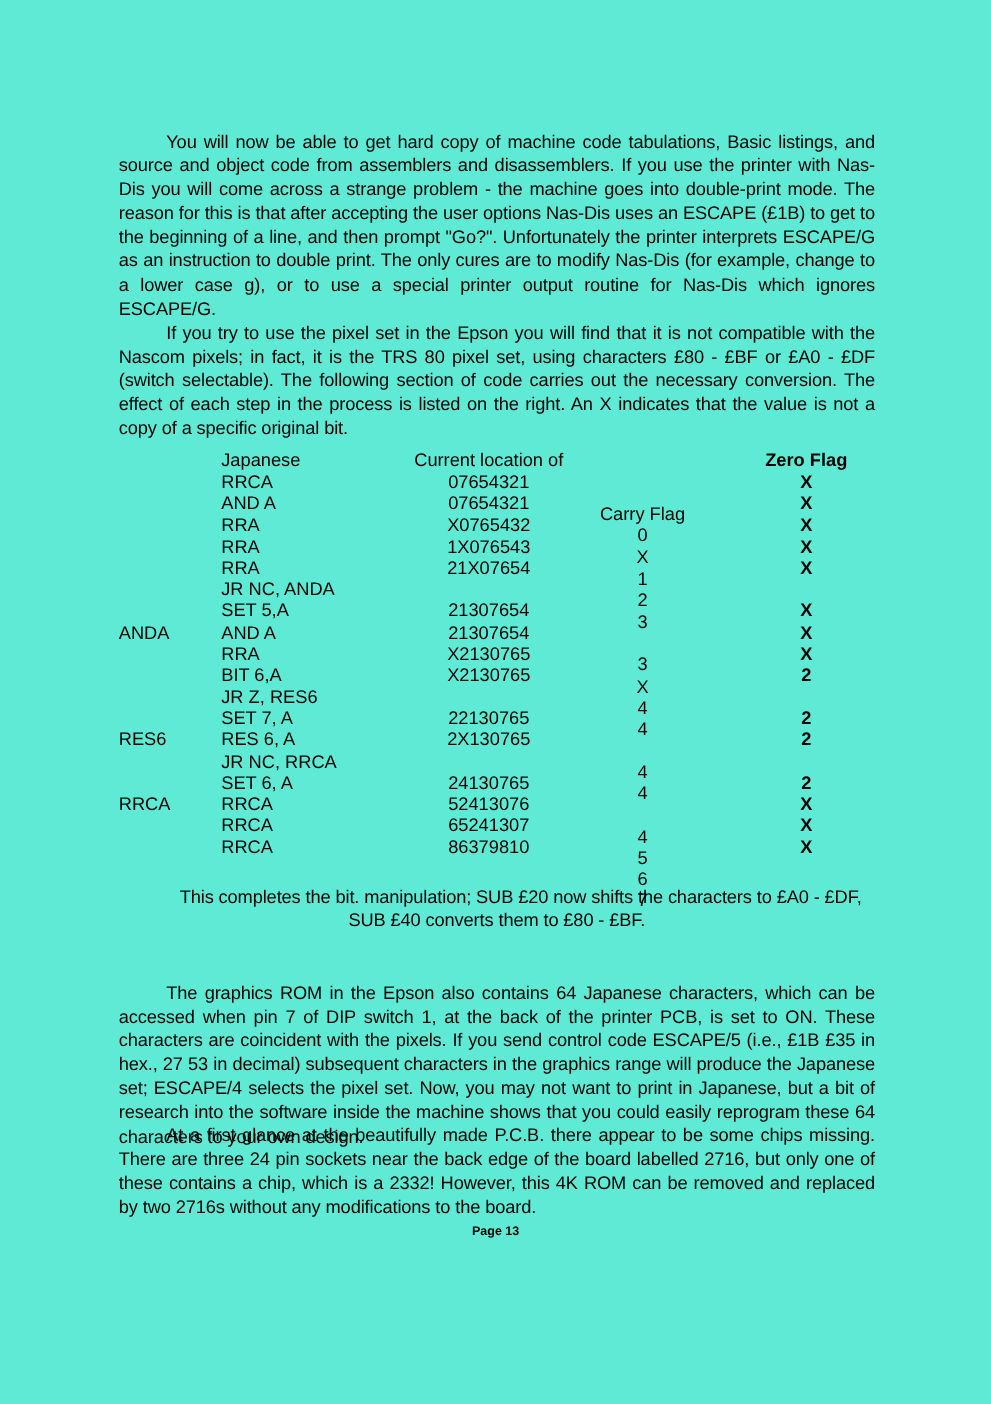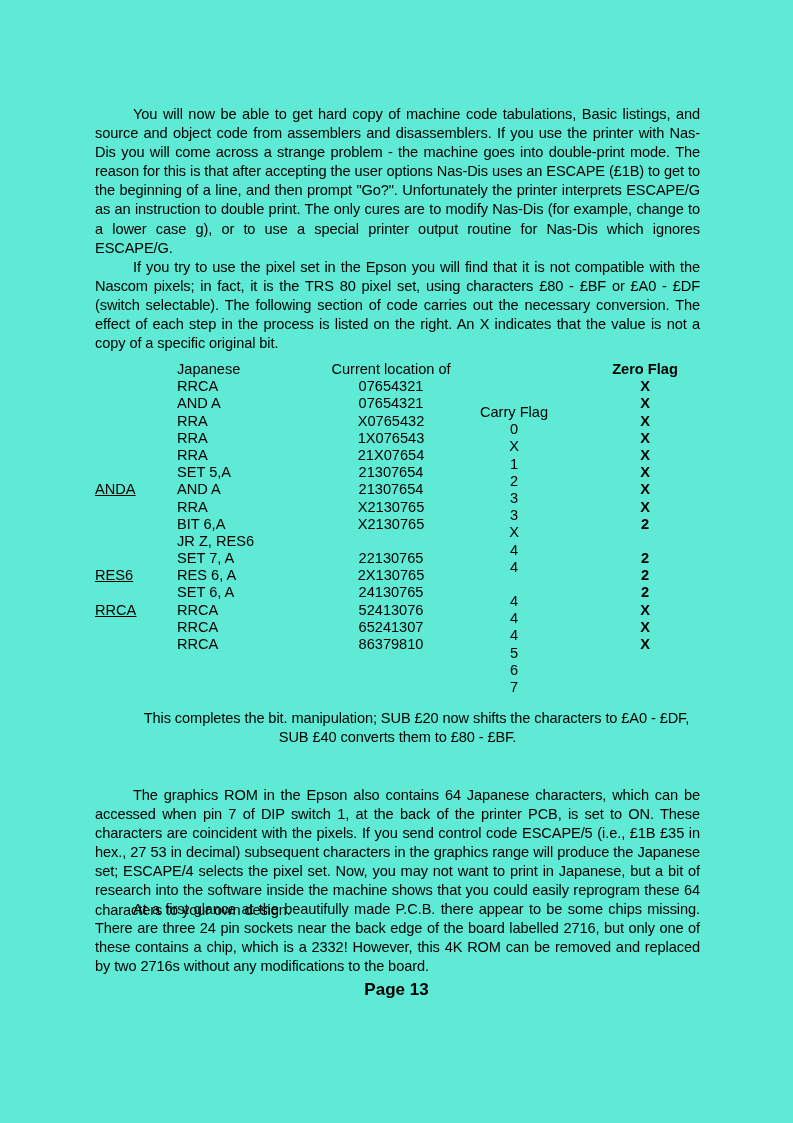--- a/index.html
+++ b/index.html
@@ -46,21 +46,20 @@
     display: block;
     position: relative;
     height: 17.2px;
     white-space: nowrap;
   }
   .trow.hdr { height: 17.2px; }
   .c-label {
     position: absolute;
     left: 0px;
     top: 0;
-    text-decoration: underline;
   }
   .c-op {
     position: absolute;
     left: 82px;
     top: 0;
   }
   .c-bits {
     position: absolute;
     left: 216px;
     width: 160px;
@@ -86,21 +85,21 @@
 
   
   .pblock { position: absolute; left: 95px; width: 605px; }
 
   .page-number {
     position: absolute;
     left: 0;
     width: 793px;
     top: 980px;
     text-align: center;
-    font-size: 17px;
+    font-size: 10px;
     font-weight: bold;
   }
 </style>
 </head>
 <body>
 
 <div class="page">
 
   <div class="pblock" style="top:105px;">
     <p class="para">You will now be able  to  get  hard  copy  of  machine  code tabulations, Basic listings, and   source   and   object   code  from assemblers and  disassemblers.   If  you  use  the printer  with Nas-Dis you will come across a strange problem - the machine goes into double-print  mode.  The  reason  for  this  is  that  after accepting the user options Nas-Dis uses an ESCAPE (£1B) to get to the beginning of a line, and then  prompt  "Go?".   Unfortunately the printer interprets  ESCAPE/G  as  an  instruction  to  double print.  The only cures are to modify Nas-Dis (for example, change to a lower case g), or to use a special  printer  output routine for Nas-Dis which ignores ESCAPE/G.</p>
@@ -150,20 +149,27 @@
     </div>
     <div class="trow">
       <span class="c-label"></span>
       <span class="c-op">RRA</span>
       <span class="c-bits">21X07654</span>
       <span class="c-carry">3</span>
       <span class="c-zero">X</span>
     </div>
     <div class="trow">
       <span class="c-label"></span>
+      <span class="c-op">JR NC, ANDA</span>
+      <span class="c-bits"></span>
+      <span class="c-carry"></span>
+      <span class="c-zero"></span>
+    </div>
+    <div class="trow">
+      <span class="c-label"></span>
       <span class="c-op">SET 5,A</span>
       <span class="c-bits">21307654</span>
       <span class="c-carry">3</span>
       <span class="c-zero">X</span>
     </div>
     <div class="trow">
       <span class="c-label">ANDA</span>
       <span class="c-op">AND A</span>
       <span class="c-bits">21307654</span>
       <span class="c-carry">X</span>
@@ -199,20 +205,27 @@
     </div>
     <div class="trow">
       <span class="c-label">RES6</span>
       <span class="c-op">RES 6, A</span>
       <span class="c-bits">2X130765</span>
       <span class="c-carry">4</span>
       <span class="c-zero">2</span>
     </div>
     <div class="trow">
       <span class="c-label"></span>
+      <span class="c-op">JR NC, RRCA</span>
+      <span class="c-bits"></span>
+      <span class="c-carry"></span>
+      <span class="c-zero"></span>
+    </div>
+    <div class="trow">
+      <span class="c-label"></span>
       <span class="c-op">SET 6, A</span>
       <span class="c-bits">24130765</span>
       <span class="c-carry">4</span>
       <span class="c-zero">2</span>
     </div>
     <div class="trow">
       <span class="c-label">RRCA</span>
       <span class="c-op">RRCA</span>
       <span class="c-bits">52413076</span>
       <span class="c-carry">5</span>

